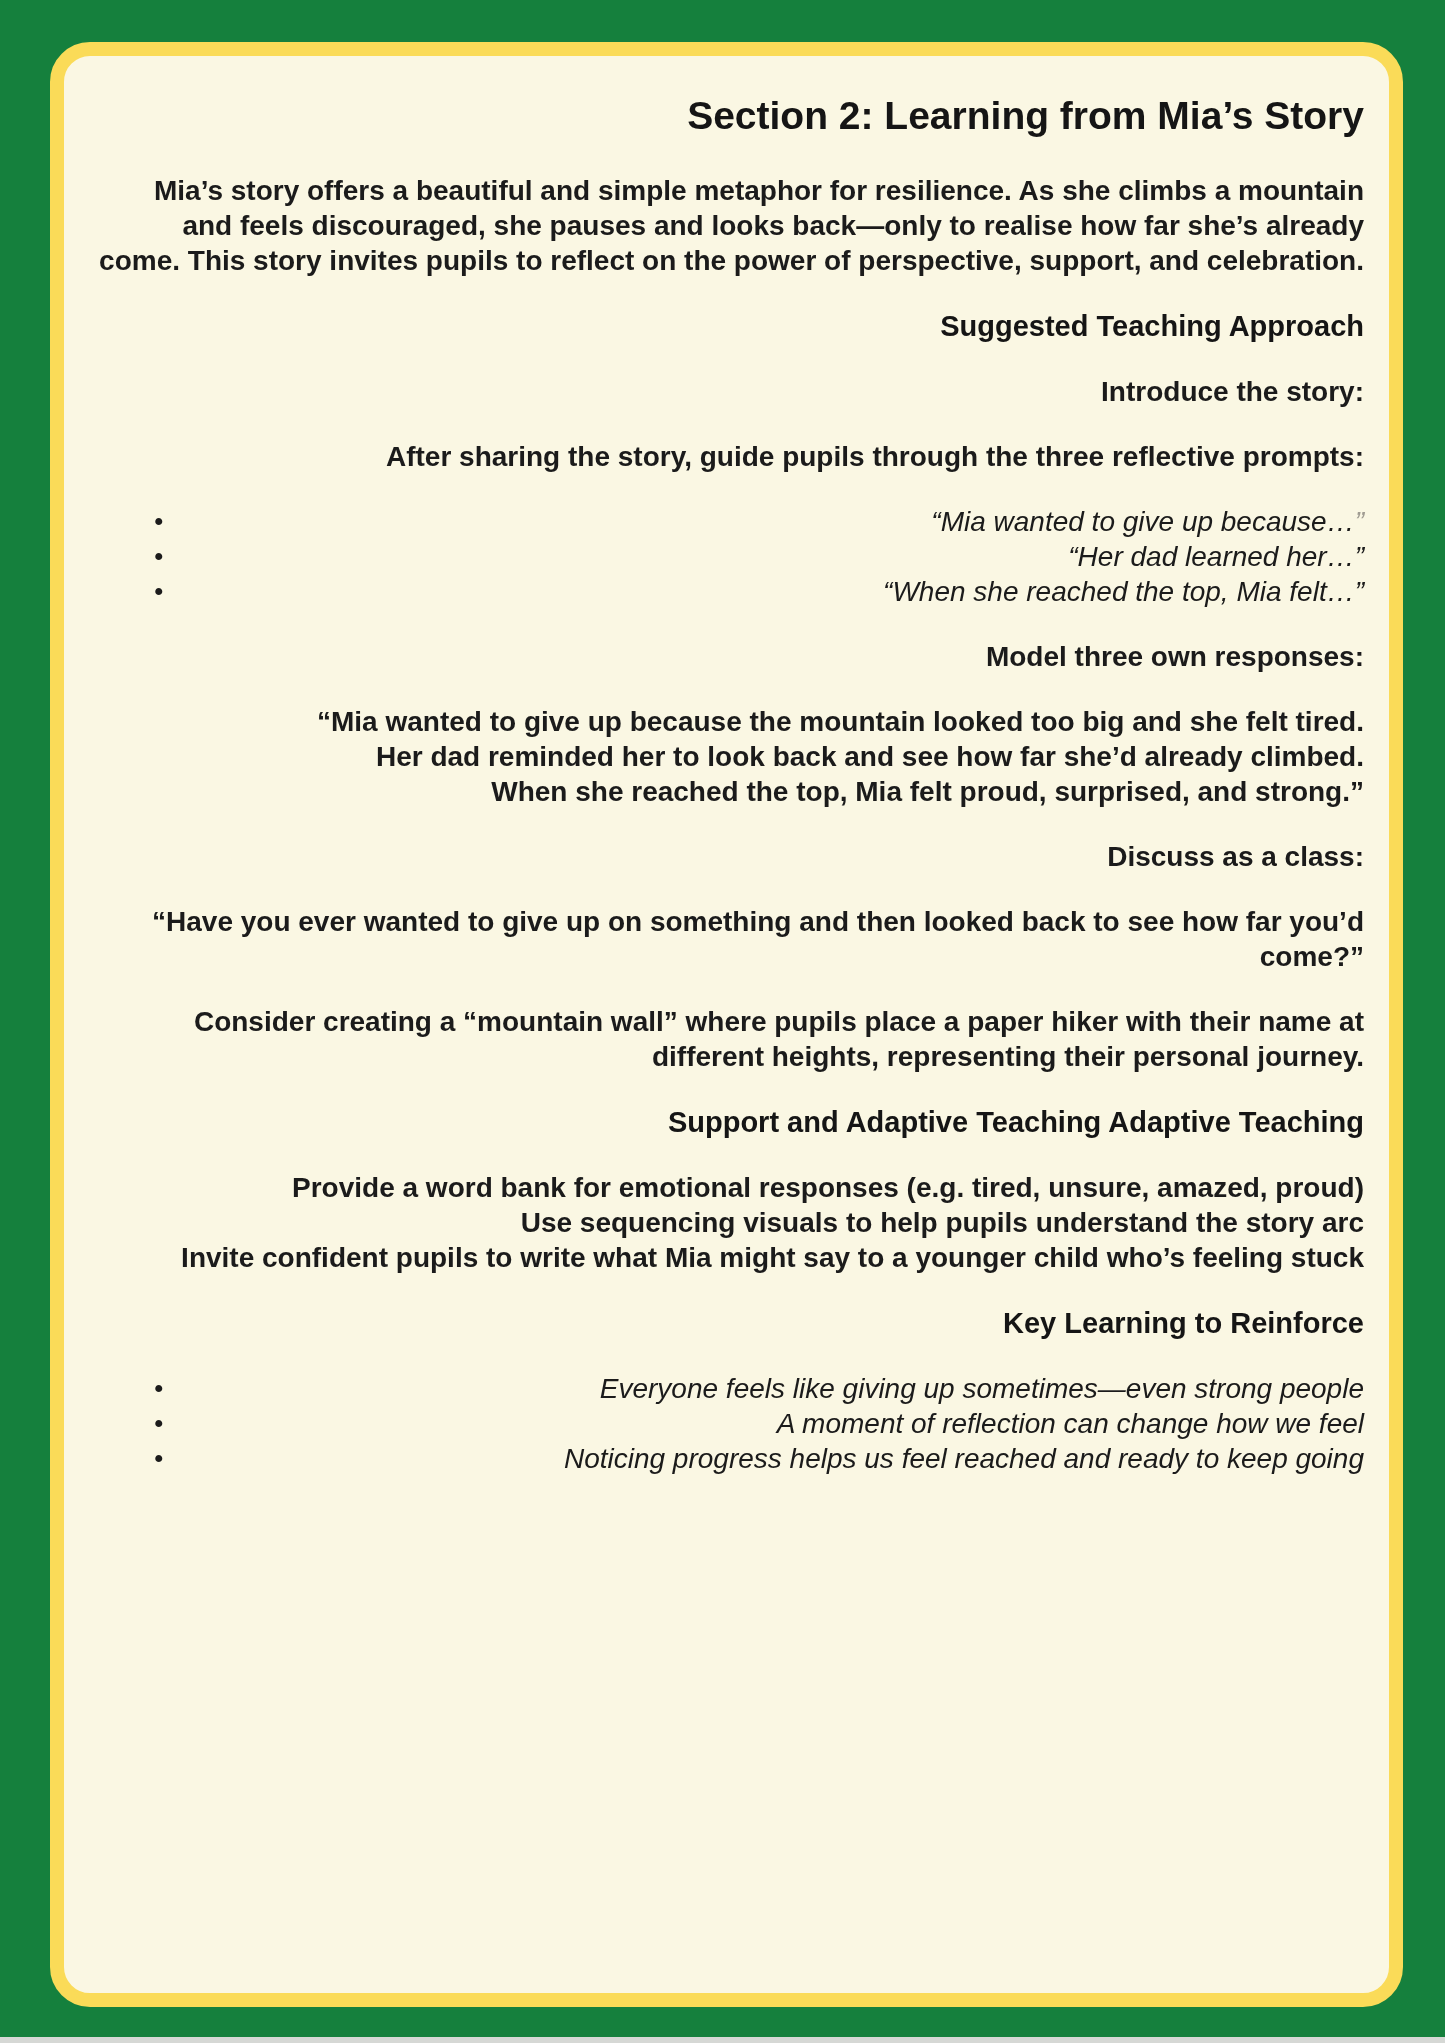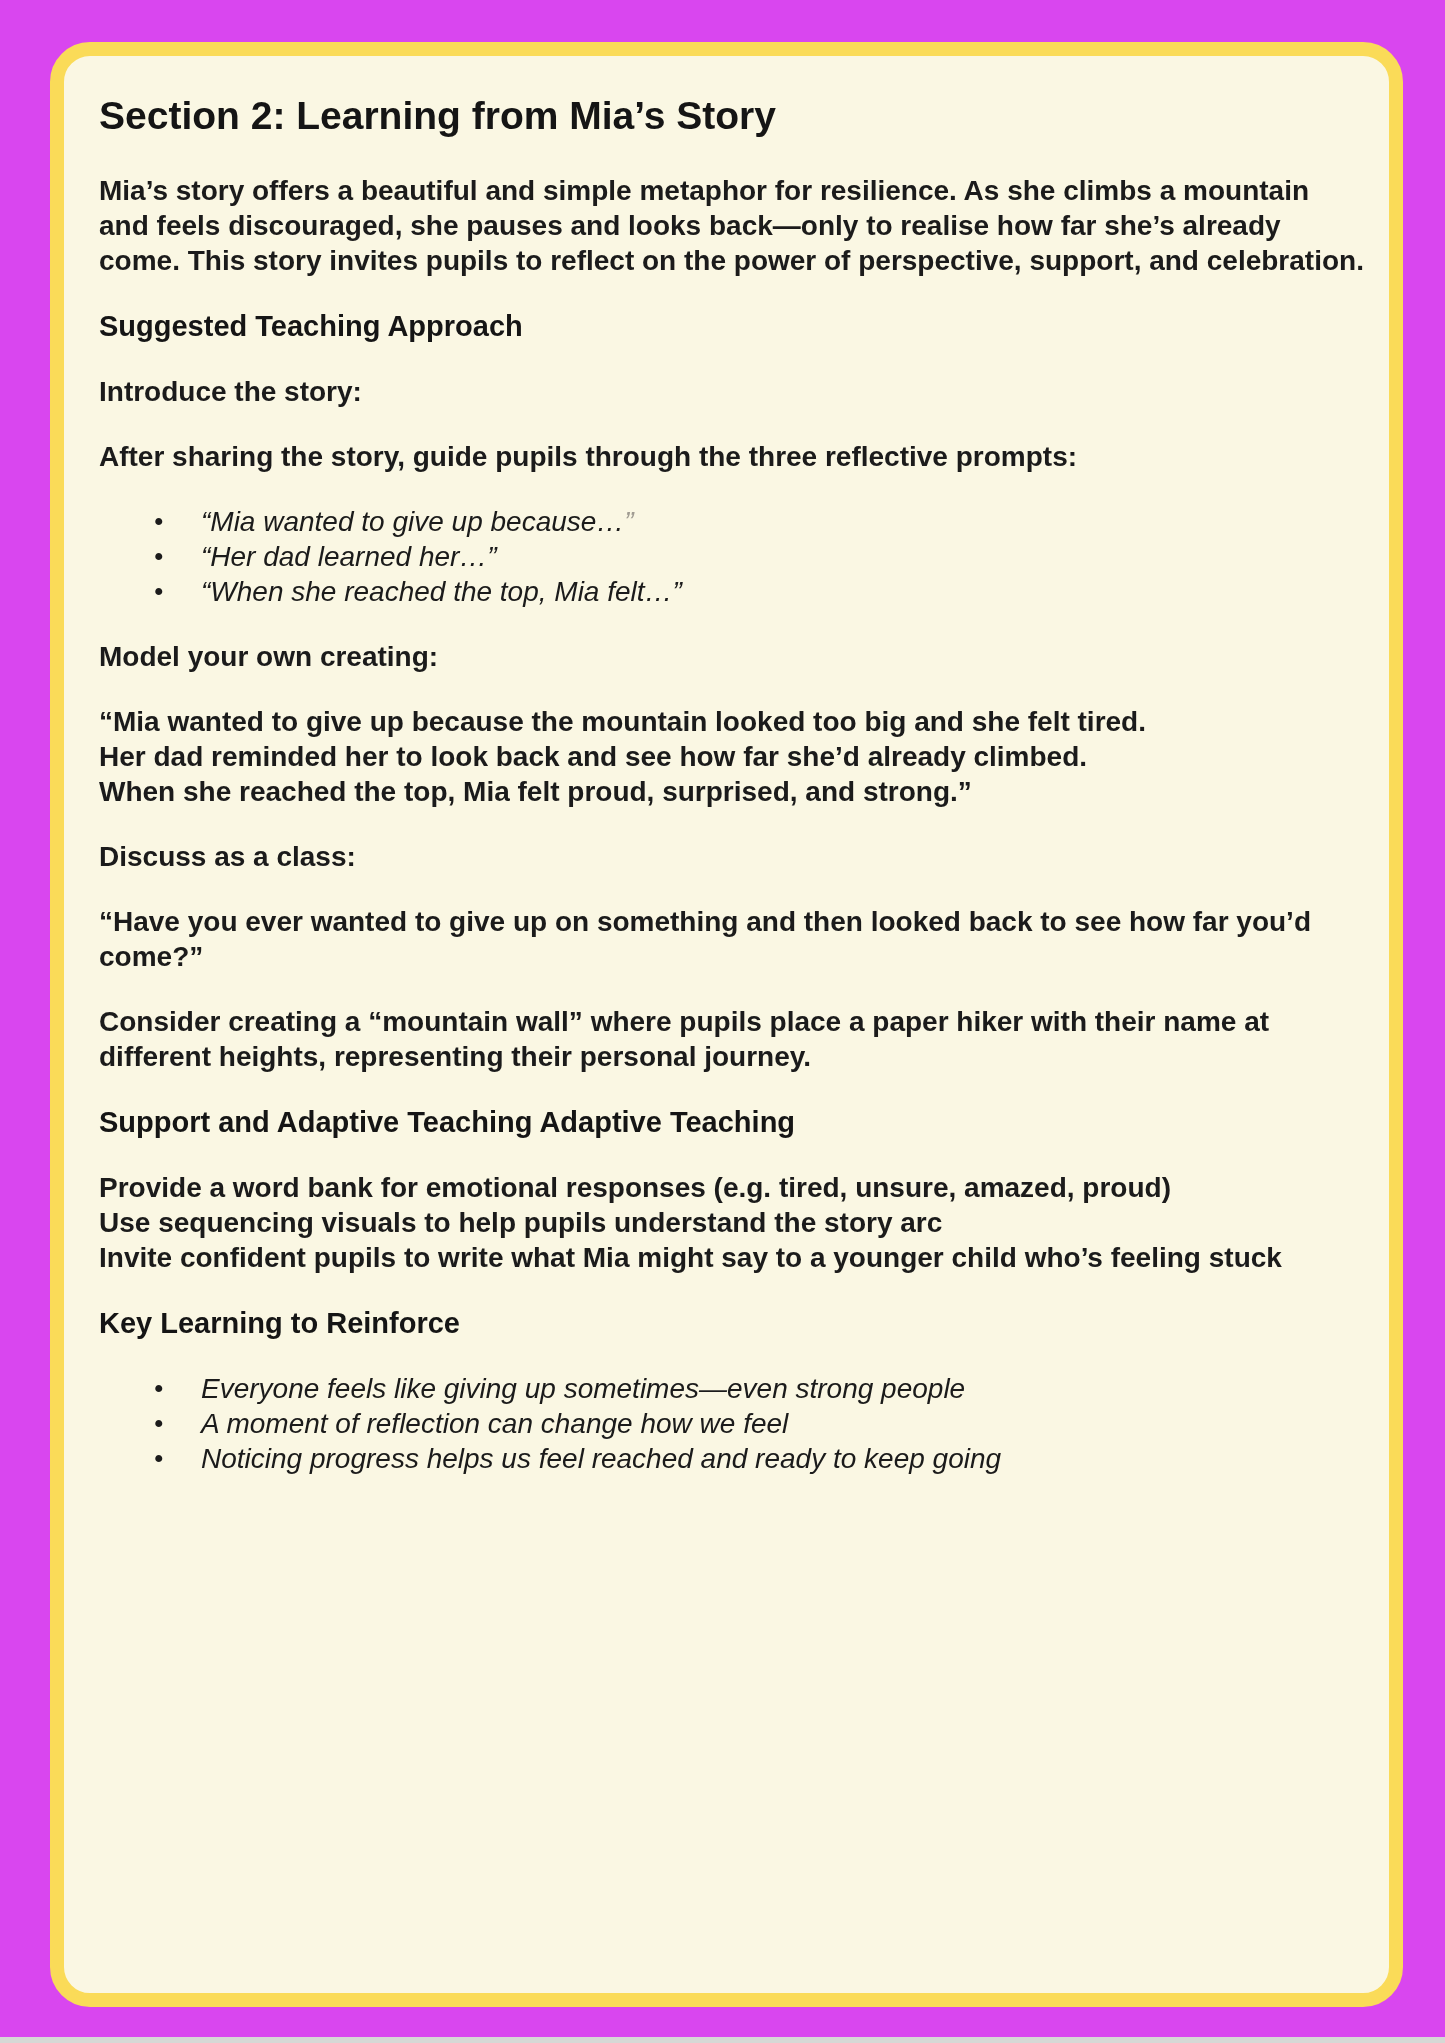--- a/index.html
+++ b/index.html
@@ -10,21 +10,22 @@
     width: 1445px;
     height: 2043px;
     position: relative;
     background: #215C2C;
     font-family: "Liberation Sans", "DejaVu Sans", sans-serif;
     overflow: hidden;
   }
   .page {
     position: absolute;
     inset: 0;
-    background: #d946ef;
+    background: #15803d;
+    text-align: right;
   }
   .card {
     position: absolute;
     left: 50px;
     top: 42px;
     width: 1353px;   
     height: 1965px;
     box-sizing: border-box;
     background: #FAF7E3;
     border: 14px solid #FADB58;
@@ -105,21 +106,21 @@
       <h2>Suggested Teaching Approach</h2>
       <p>Introduce the story:</p>
       <p>After sharing the story, guide pupils through the three reflective prompts:</p>
 
       <ul class="doc-list">
         <li><span>“Mia wanted to give up because…</span><span class="muted">”</span></li>
         <li><span>“Her dad learned her…”</span><span class="muted"></span></li>
         <li><span>“When she reached the top, Mia felt…”</span><span class="muted"></span></li>
       </ul>
 
-      <p>Model your own creating:</p>
+      <p>Model three own responses:</p>
       <p class="pre">“Mia wanted to give up because the mountain looked too big and she felt tired.
 Her dad reminded her to look back and see how far she’d already climbed.
 When she reached the top, Mia felt proud, surprised, and strong.”</p>
 
       <p>Discuss as a class:</p>
       <p>“Have you ever wanted to give up on something and then looked back to see how far you’d come?”</p>
       <p>Consider creating a “mountain wall” where pupils place a paper hiker with their name at different heights, representing their personal journey.</p>
 
       <h2>Support and Adaptive Teaching Adaptive Teaching</h2>
       <p class="pre">Provide a word bank for emotional responses (e.g. tired, unsure, amazed, proud)

